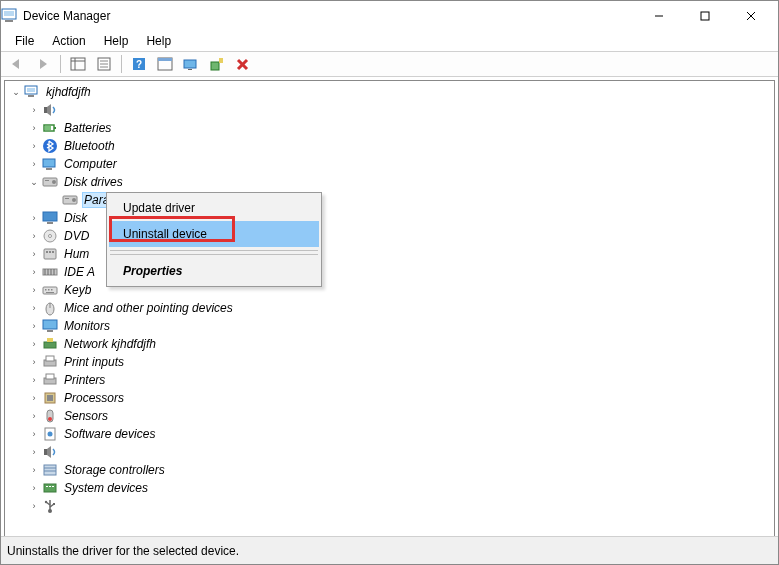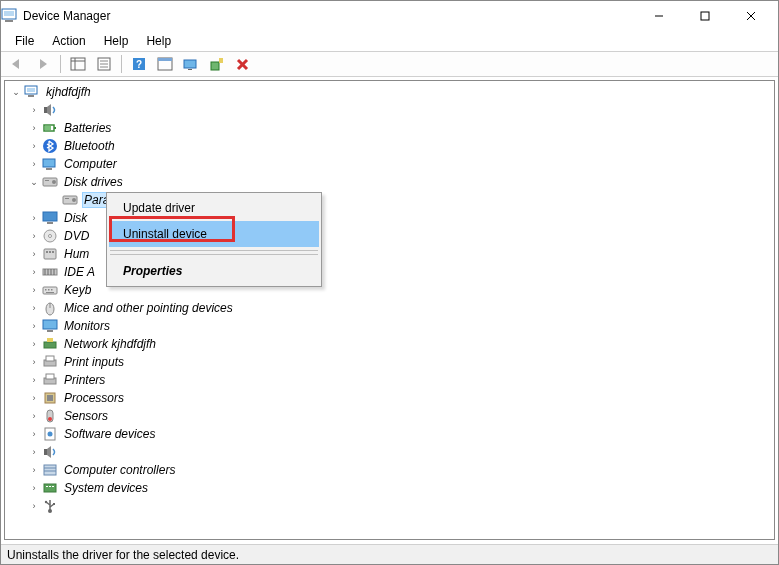--- a/index.html
+++ b/index.html
@@ -26,21 +26,21 @@
     .node .label { padding: 0 2px; font-style: italic; }
     .node.selected .label { background: #cce8ff; border: 1px solid #99d1ff; padding: 0 6px 0 1px; }
     
     .ctx-menu { position: absolute; border: 1px solid #999; background: #f2f2f2; padding: 2px; box-shadow: 3px 3px 3px rgba(0,0,0,0.15); }
     .ctx-item { padding: 6px 70px 6px 14px; font-size: 12px; }
     .ctx-item.highlighted { background: #91c9f7; }
     .ctx-item.bold { font-weight: bold; font-style: italic; }
     .ctx-sep { height: 1px; background: #c0c0c0; margin: 3px 1px; }
     .red-box { position: absolute; border: 3px solid #e03030; pointer-events: none; }
     
-    .statusbar { position: absolute; left: 0; right: 0; bottom: 0; height: 20px; padding: 2px 6px; border-top: 1px solid #d0d0d0; font-size: 12px; background: #f0f0f0; display: flex; align-items: center; }
+    .statusbar { position: absolute; left: 0; right: 0; bottom: 0; height: 28px; padding: 2px 6px; border-top: 1px solid #d0d0d0; font-size: 12px; background: #f0f0f0; display: flex; align-items: center; }
   </style>
 </head>
 <body>
 
 <div class="titlebar">
   <span class="app-icon">
     <svg width="16" height="16" viewBox="0 0 16 16">
         <rect x="1" y="1" width="14" height="10" fill="#fff" stroke="#2a6fb5"></rect>
         <rect x="3" y="3" width="10" height="5" fill="#b8d8f2"></rect>
         <rect x="4" y="12" width="8" height="2" fill="#888"></rect>
@@ -360,21 +360,21 @@
       </div>
       <div class="node" style="--indent: 22px;">
         <span class="expander">›</span>
         <span class="icon">
           <svg width="16" height="16" viewBox="0 0 16 16">
             <rect x="2" y="3" width="12" height="10" fill="#c8d8e8" stroke="#6a8ab0"></rect>
             <line x1="2" y1="6" x2="14" y2="6" stroke="#6a8ab0"></line>
             <line x1="2" y1="9" x2="14" y2="9" stroke="#6a8ab0"></line>
           </svg>
         </span>
-        <span class="label">Computer controllers</span>
+        <span class="label">Storage controllers</span>
       </div>
       <div class="node" style="--indent: 22px;">
         <span class="expander">›</span>
         <span class="icon">
           <svg width="16" height="16" viewBox="0 0 16 16">
             <rect x="2" y="4" width="12" height="8" fill="#5aa05a" stroke="#3a7a3a"></rect>
             <rect x="4" y="6" width="2" height="1" fill="#fff"></rect>
             <rect x="7" y="6" width="2" height="1" fill="#fff"></rect>
             <rect x="10" y="6" width="2" height="1" fill="#fff"></rect>
           </svg>

